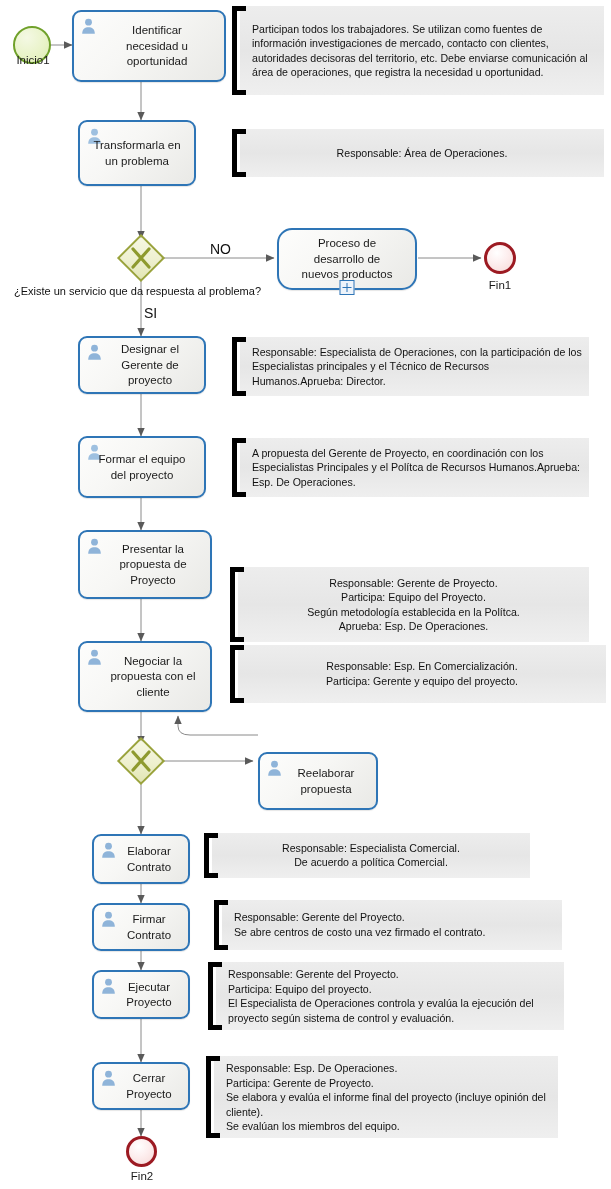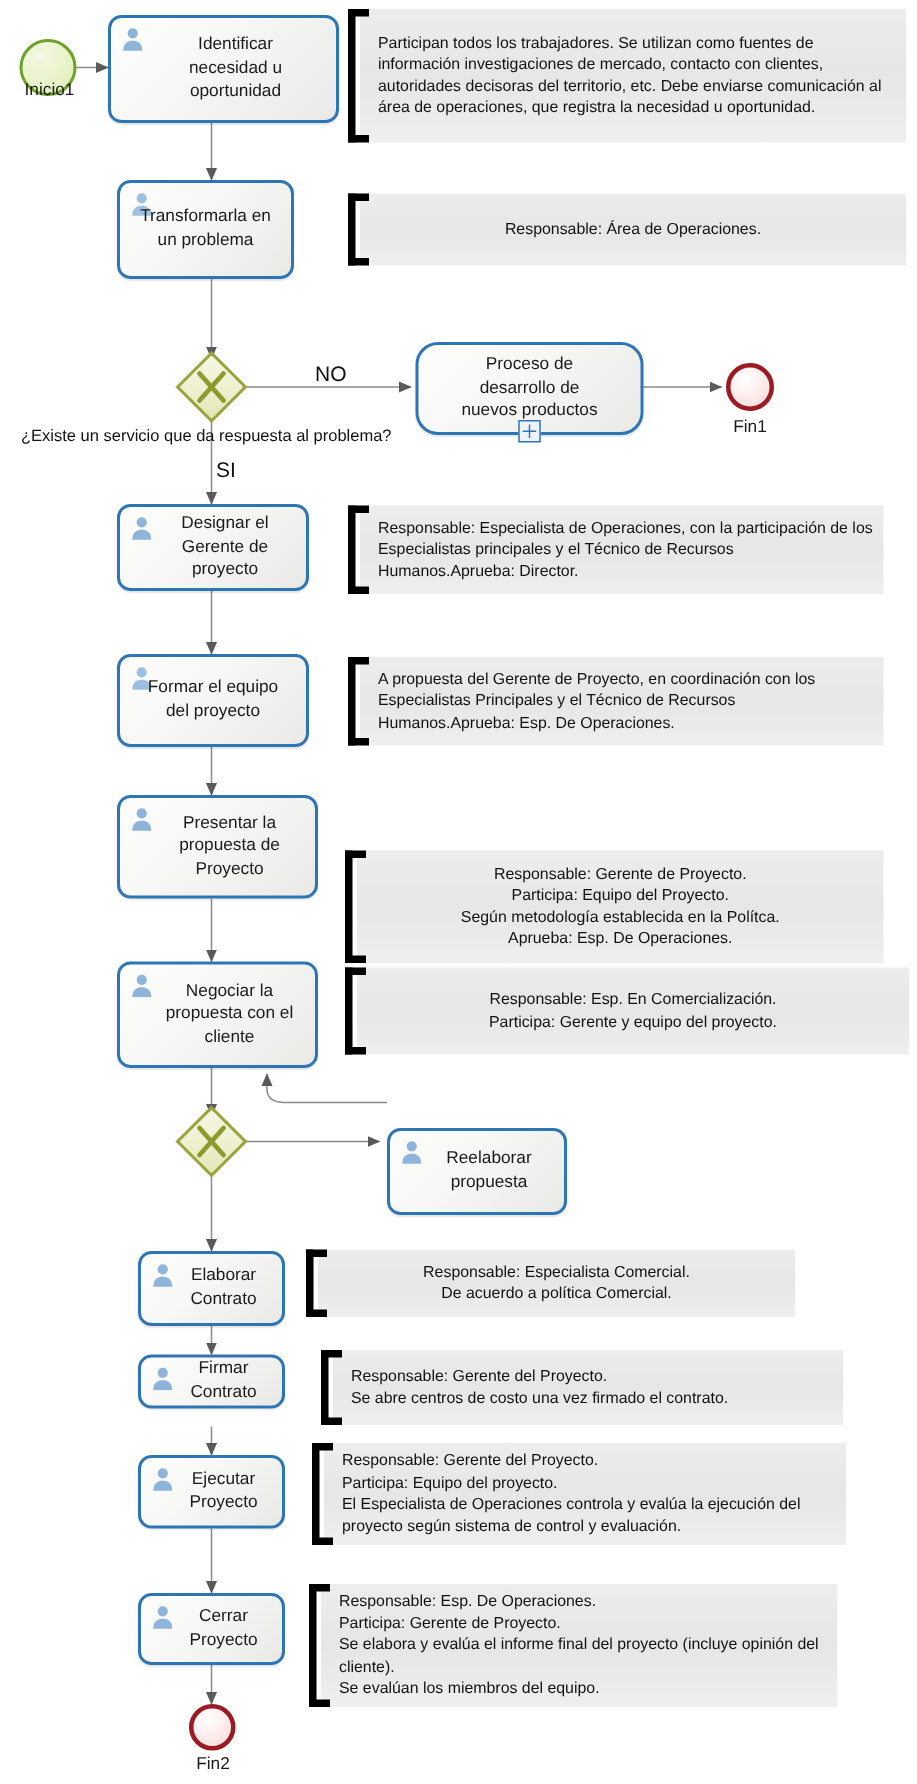--- a/index.html
+++ b/index.html
@@ -232,21 +232,21 @@
   </div>
 
   <div class="gateway" style="left:124px;top:241px;"></div>
   <svg class="gw-x" style="left:124px;top:241px;" viewBox="0 0 34 34">
     <path d="M9,8 L25,26 M25,8 L9,26" stroke="#8e9a2e" stroke-width="3.2" fill="none" stroke-linecap="round"></path>
   </svg>
   <div class="qlabel" style="left:14px;top:285px;">¿Existe un servicio que  da respuesta al problema?</div>
   <div class="flabel" style="left:210px;top:241px;">NO</div>
   <div class="flabel" style="left:144px;top:305px;">SI</div>
 
-  <div class="task" style="left:277px;top:228px;width:152px;height:62px;border-radius:15px;">
+  <div class="task" style="left:277px;top:228px;width:140px;height:62px;border-radius:15px;">
     <div class="tlabel">Proceso de
 desarrollo de
 nuevos productos</div>
     <div class="subproc-plus"></div>
   </div>
 
   <div class="event end" style="left:484px;top:242px;width:32px;height:32px;"></div>
   <div class="ev-label" style="left:470px;top:279px;width:60px;">Fin1</div>
 
   <div class="task indent" style="left:78px;top:336px;width:128px;height:58px;">
@@ -272,21 +272,21 @@
       <path d="M1.2,15.8 C1.2,10.9 4,9.2 7.5,9.2 C11,9.2 13.8,10.9 13.8,15.8 z" fill="#9ec0e0"></path>
     </svg>
     <div class="tlabel">Formar el equipo
 del proyecto</div>
   </div>
 
   <div class="anno leftal" style="left:240px;top:438px;width:349px;height:59px;">
     <div class="brk">
         <span></span>
       </div>
-    <div class="atext">A propuesta del Gerente de Proyecto, en coordinación con los Especialistas Principales y el Técnico de Recursos Humanos.Aprueba: Esp. De Operaciones.</div>
+    <div class="atext">A propuesta del Gerente de Proyecto, en coordinación con los Especialistas Principales y el Polítca de Recursos Humanos.Aprueba: Esp. De Operaciones.</div>
   </div>
 
   <div class="task indent" style="left:78px;top:530px;width:134px;height:69px;">
     <svg class="usr-icon" viewBox="0 0 15 16">
       <circle cx="7.5" cy="4.2" r="3.4" fill="#8fb4d9"></circle>
       <path d="M1.2,15.8 C1.2,10.9 4,9.2 7.5,9.2 C11,9.2 13.8,10.9 13.8,15.8 z" fill="#8fb4d9"></path>
     </svg>
     <div class="tlabel">Presentar la
 propuesta de
 Proyecto</div>
@@ -345,21 +345,21 @@
   </div>
 
   <div class="anno center" style="left:212px;top:833px;width:318px;height:45px;">
     <div class="brk">
         <span></span>
       </div>
     <div class="atext">Responsable: Especialista Comercial.
 De acuerdo a política Comercial.</div>
   </div>
 
-  <div class="task indent" style="left:92px;top:903px;width:98px;height:36px;">
+  <div class="task indent" style="left:92px;top:903px;width:98px;height:48px;">
     <svg class="usr-icon" viewBox="0 0 15 16">
       <circle cx="7.5" cy="4.2" r="3.4" fill="#8fb4d9"></circle>
       <path d="M1.2,15.8 C1.2,10.9 4,9.2 7.5,9.2 C11,9.2 13.8,10.9 13.8,15.8 z" fill="#8fb4d9"></path>
     </svg>
     <div class="tlabel">Firmar
 Contrato</div>
   </div>
 
   <div class="anno leftal" style="left:222px;top:900px;width:340px;height:50px;">
     <div class="brk">

